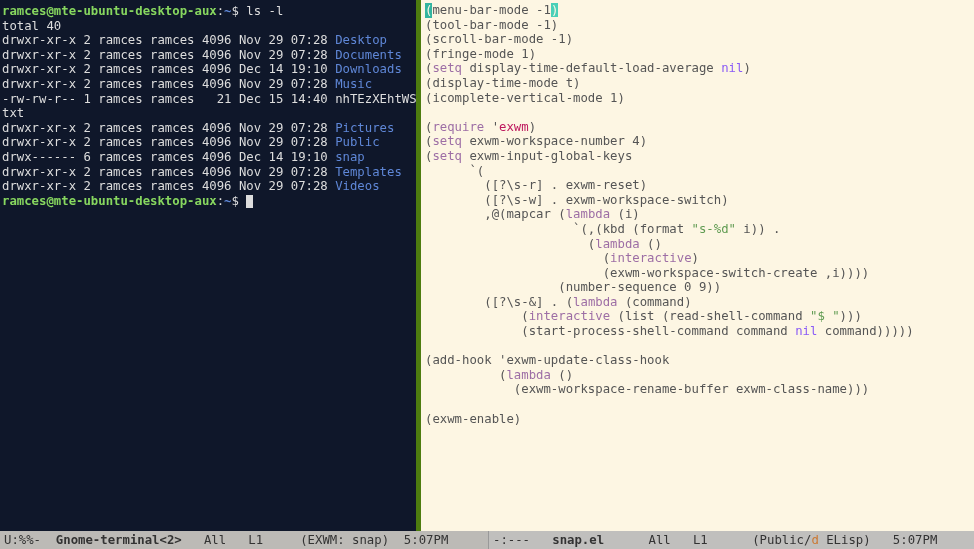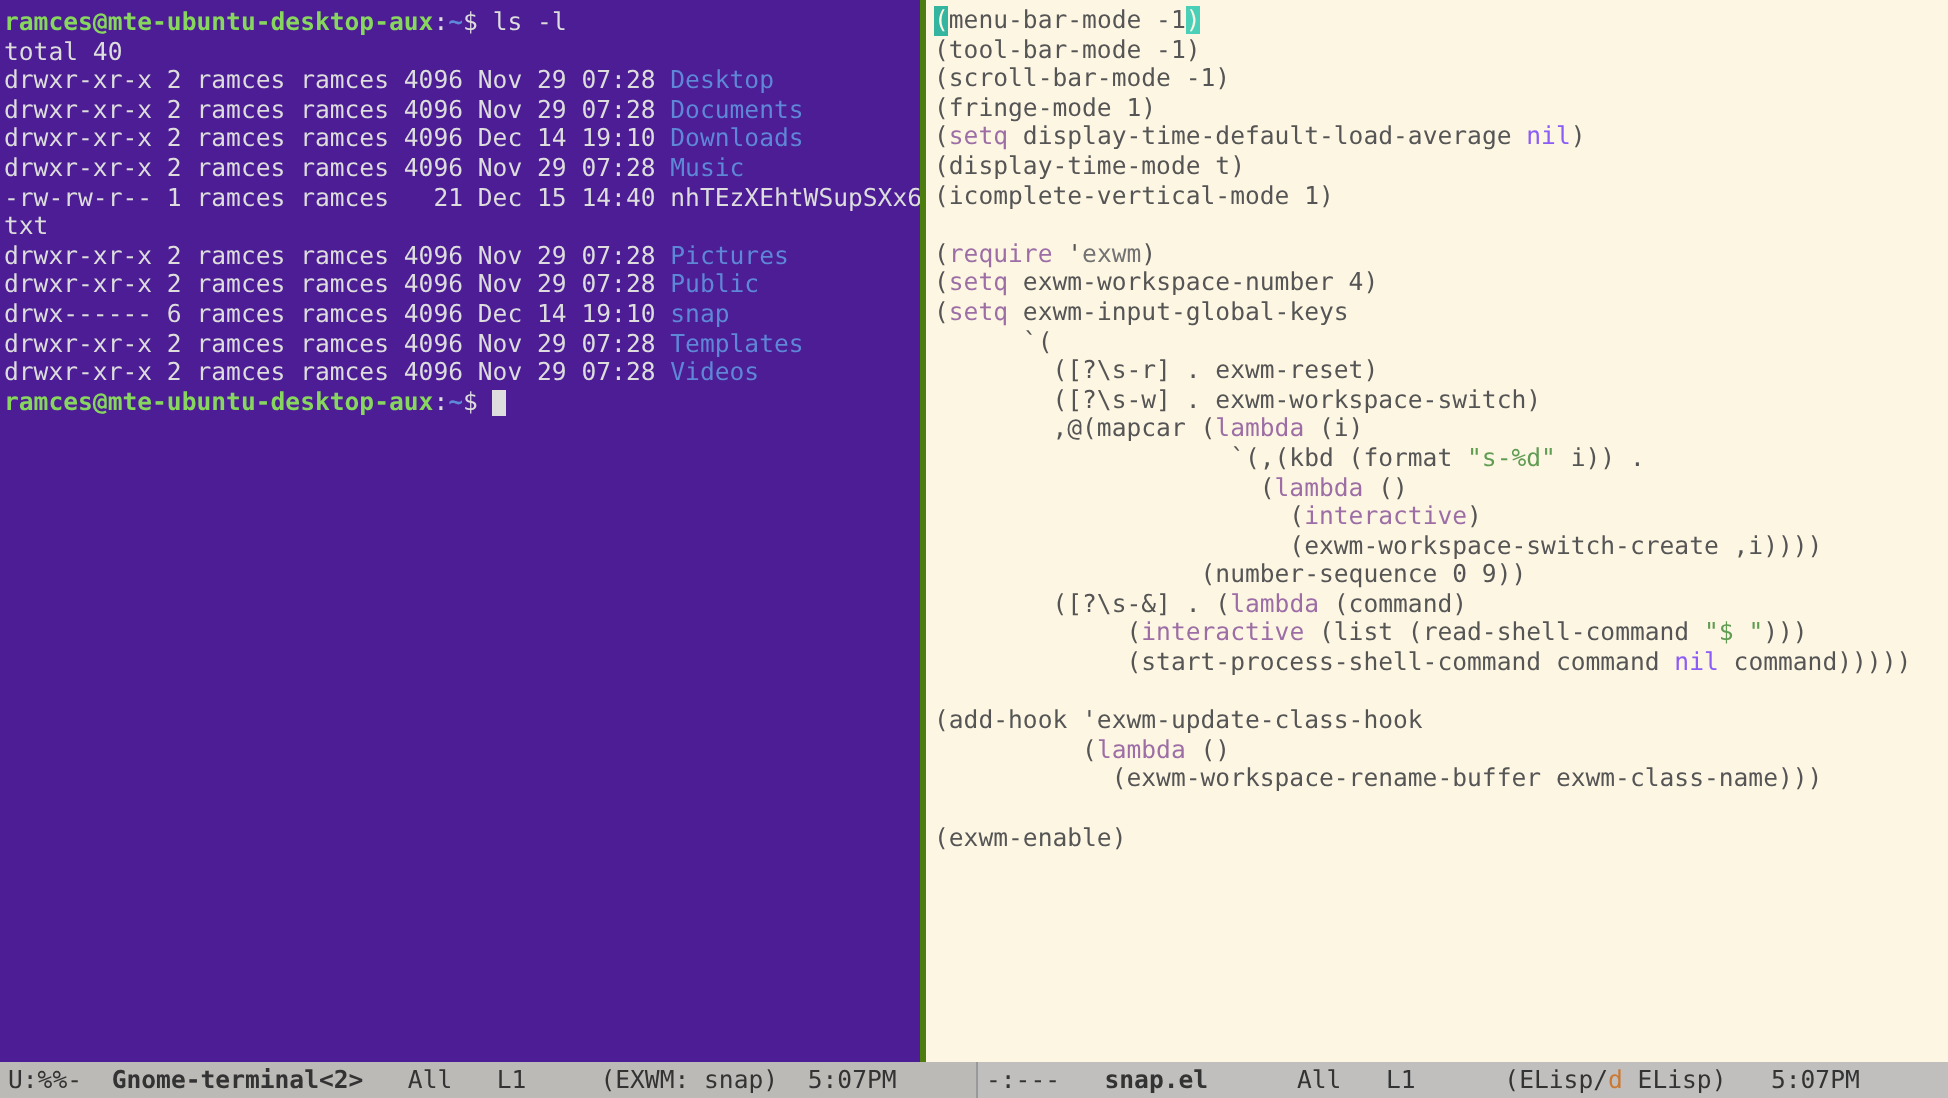--- a/index.html
+++ b/index.html
@@ -13,35 +13,35 @@
     overflow: hidden;
     display: flex;
     flex-direction: column;
   }
   .panes {
     display: flex;
     flex: 1;
     overflow: hidden;
   }
   .pane-left {
-    width: 460px;
-    background: #4c1d95;
+    width: 416px;
+    background: #0f172a;
     color: #ddd;
     padding: 4px 2px;
     overflow: hidden;
     white-space: pre;
   }
   .pane-right {
     flex: 1;
     background: #fdf6e3;
     color: #555;
     padding: 3px 4px;
     overflow: hidden;
     white-space: pre;
-    border-left: 3px solid #4d7c0f;
+    border-left: 5px solid #4d7c0f;
   }
   .modelines {
     display: flex;
     height: 18px;
     background: #c0bfbd;
     font-size: 12.3px;
   }
   .modeline {
     display: flex;
     align-items: center;
@@ -55,30 +55,30 @@
   .prompt-user { color: #87d75f; font-weight: bold; }
   .prompt-sep { color: #ddd; }
   .prompt-path { color: #5f87d7; font-weight: bold; }
   .dir-link { color: #5f87d7; }
   .cursor-l { display:inline-block; width:7px; height:13px; background:#ddd; vertical-align:text-bottom;}
   .cursor-r { display:inline-block; background:#33b5a0; color:#fdf6e3;}
   .paren-hl { background:#4ad0b8; color:#fdf6e3;}
   .kw { color:#9d6ea5;text-align:right;}
   .const { color:#8b5cf6;}
   .str { color:#619c53;}
-  .builtin { color:#737373;}
+  .builtin { color:#be185d;}
   .orange { color:#cb7832;}
 </style>
 </head>
 <body>
 
 <div class="panes">
   <div class="pane-left" id="term"><div><span><span class="prompt-user">ramces@mte-ubuntu-desktop-aux</span><span class="prompt-sep">:</span><span class="prompt-path">~</span><span class="prompt-sep">$ </span></span><span>ls -l</span></div><div>total 40</div><div><span>drwxr-xr-x 2 ramces ramces 4096 Nov 29 07:28 </span><span class="dir-link">Desktop</span></div><div><span>drwxr-xr-x 2 ramces ramces 4096 Nov 29 07:28 </span><span class="dir-link">Documents</span></div><div><span>drwxr-xr-x 2 ramces ramces 4096 Dec 14 19:10 </span><span class="dir-link">Downloads</span></div><div><span>drwxr-xr-x 2 ramces ramces 4096 Nov 29 07:28 </span><span class="dir-link">Music</span></div><div><span>-rw-rw-r-- 1 ramces ramces   21 Dec 15 14:40 </span><span>nhTEzXEhtWSupSXx6FMx.</span></div><div>txt</div><div><span>drwxr-xr-x 2 ramces ramces 4096 Nov 29 07:28 </span><span class="dir-link">Pictures</span></div><div><span>drwxr-xr-x 2 ramces ramces 4096 Nov 29 07:28 </span><span class="dir-link">Public</span></div><div><span>drwx------ 6 ramces ramces 4096 Dec 14 19:10 </span><span class="dir-link">snap</span></div><div><span>drwxr-xr-x 2 ramces ramces 4096 Nov 29 07:28 </span><span class="dir-link">Templates</span></div><div><span>drwxr-xr-x 2 ramces ramces 4096 Nov 29 07:28 </span><span class="dir-link">Videos</span></div><div><span><span class="prompt-user">ramces@mte-ubuntu-desktop-aux</span><span class="prompt-sep">:</span><span class="prompt-path">~</span><span class="prompt-sep">$ </span></span><span class="cursor-l"></span></div></div>
   <div class="pane-right" id="edit"><div><span class="cursor-r">(</span><span>menu-bar-mode -1</span><span class="paren-hl">)</span></div><div><span>(tool-bar-mode -1)</span></div><div><span>(scroll-bar-mode -1)</span></div><div><span>(fringe-mode 1)</span></div><div><span>(</span><span class="kw">setq</span><span> display-time-default-load-average </span><span class="const">nil</span><span>)</span></div><div><span>(display-time-mode t)</span></div><div><span>(icomplete-vertical-mode 1)</span></div><div>&nbsp;</div><div><span>(</span><span class="kw">require</span><span> '</span><span class="builtin">exwm</span><span>)</span></div><div><span>(</span><span class="kw">setq</span><span> exwm-workspace-number 4)</span></div><div><span>(</span><span class="kw">setq</span><span> exwm-input-global-keys</span></div><div><span>      `(</span></div><div><span>        ([?\s-r] . exwm-reset)</span></div><div><span>        ([?\s-w] . exwm-workspace-switch)</span></div><div><span>        ,@(mapcar (</span><span class="kw">lambda</span><span> (i)</span></div><div><span>                    `(,(kbd (format </span><span class="str">"s-%d"</span><span> i)) .</span></div><div><span>                      (</span><span class="kw">lambda</span><span> ()</span></div><div><span>                        (</span><span class="kw">interactive</span><span>)</span></div><div><span>                        (exwm-workspace-switch-create ,i))))</span></div><div><span>                  (number-sequence 0 9))</span></div><div><span>        ([?\s-&amp;] . (</span><span class="kw">lambda</span><span> (command)</span></div><div><span>             (</span><span class="kw">interactive</span><span> (list (read-shell-command </span><span class="str">"$ "</span><span>)))</span></div><div><span>             (start-process-shell-command command </span><span class="const">nil</span><span> command)))))</span></div><div>&nbsp;</div><div><span>(add-hook 'exwm-update-class-hook</span></div><div><span>          (</span><span class="kw">lambda</span><span> ()</span></div><div><span>            (exwm-workspace-rename-buffer exwm-class-name)))</span></div><div>&nbsp;</div><div><span>(exwm-enable)</span></div></div>
 </div>
 <div class="modelines">
   <div class="modeline modeline-left">
     <span>U:%%-</span><span>  </span><span class="bold">Gnome-terminal&lt;2&gt;</span><span>   </span><span>All</span><span>   </span><span>L1</span><span>     </span><span>(EXWM: snap)</span><span>  </span><span>5:07PM</span>
   </div>
   <div class="modeline modeline-right">
-    <span>-:---</span><span>   </span><span class="bold">snap.el</span><span>      </span><span>All</span><span>   </span><span>L1</span><span>      </span><span>(ELisp</span><span>/</span><span class="orange">d</span><span> ELisp)</span><span>   </span><span>5:07PM</span>
+    <span>-:---</span><span>   </span><span class="bold">snap.el</span><span>      </span><span>All</span><span>   </span><span>L1</span><span>      </span><span>(Public</span><span>/</span><span class="orange">d</span><span> ELisp)</span><span>   </span><span>5:07PM</span>
   </div>
 </div>
 
 </body></html>

